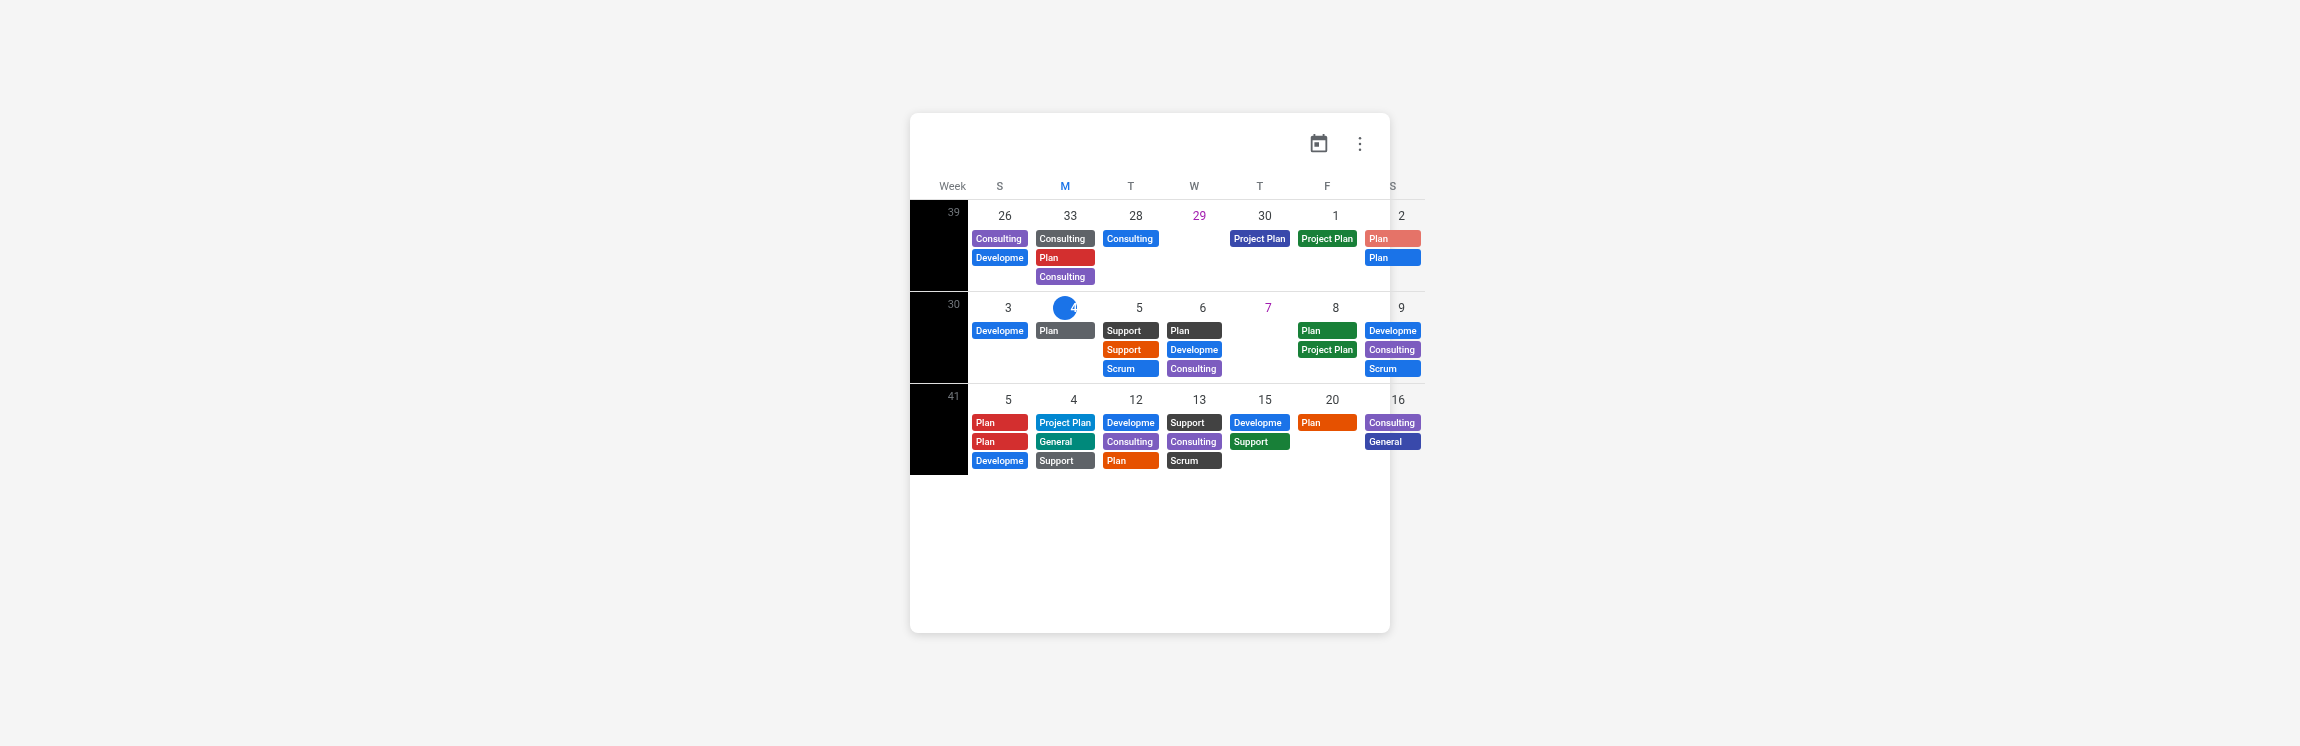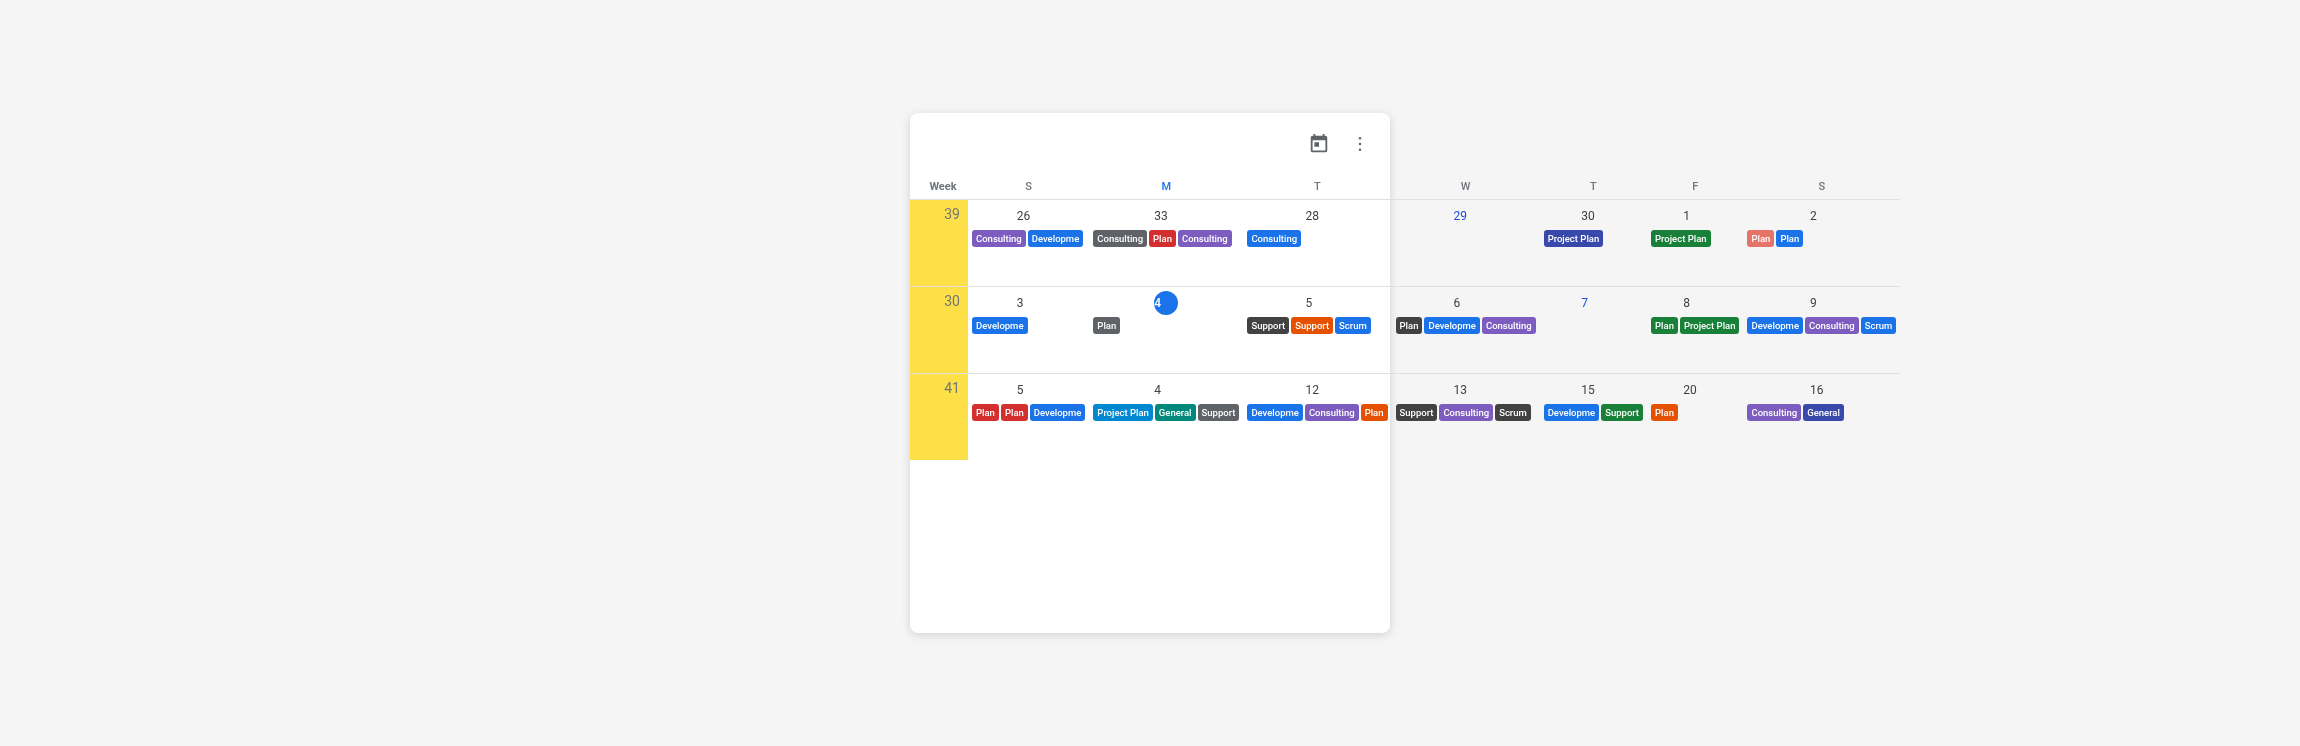--- a/index.html
+++ b/index.html
@@ -60,71 +60,71 @@
       font-size: 11px;
       font-weight: 500;
       color: #70757a;
       text-align: center;
       padding: 4px 2px 6px 2px;
       border-bottom: 1px solid #e0e0e0;
     }
     .day-header-row .week-col {
       font-size: 11px;
       color: #70757a;
-      font-weight: 700;
+      font-weight: 400;
       padding-left: 10px;
-      text-align: center;
+      text-align: right;
       width: 38px;
     }
     .day-header-row .monday {
       color: #1a73e8;
     }
     .calendar-row td {
       vertical-align: top;
       border-top: 1px solid #e0e0e0;
       padding: 2px 2px 4px 2px;
       min-width: 58px;
       width: 62px;
     }
     .calendar-row .week-num {
-      font-size: 14px;
+      font-size: 11px;
       color: #70757a;
       text-align: right;
       padding-right: 8px;
       padding-top: 6px;
       vertical-align: top;
       width: 38px;
-      background: #fde047;
+      background: #000000;
     }
     .day-cell {
       min-height: 80px;
       padding: 2px;
     }
     .day-number {
       font-size: 12px;
       color: #3c4043;
-      text-align: left;
+      text-align: right;
       width: 24px;
       height: 24px;
       line-height: 24px;
       margin: 0 auto 2px auto;
       border-radius: 50%;
       font-weight: 400;
     }
     .day-number.today {
       background: #1a73e8;
       color: #fff;
       font-weight: 500;
     }
     .day-number.red {
-      color: #1d4ed8;
+      color: #a21caf;
     }
     .events {
       display: flex;
-      flex-direction: row;
+      flex-direction: column;
       gap: 2px;
     }
     .event-chip {
       font-size: 9.5px;
       font-weight: 500;
       padding: 1px 4px;
       border-radius: 3px;
       color: #fff;
       white-space: nowrap;
       overflow: hidden;

